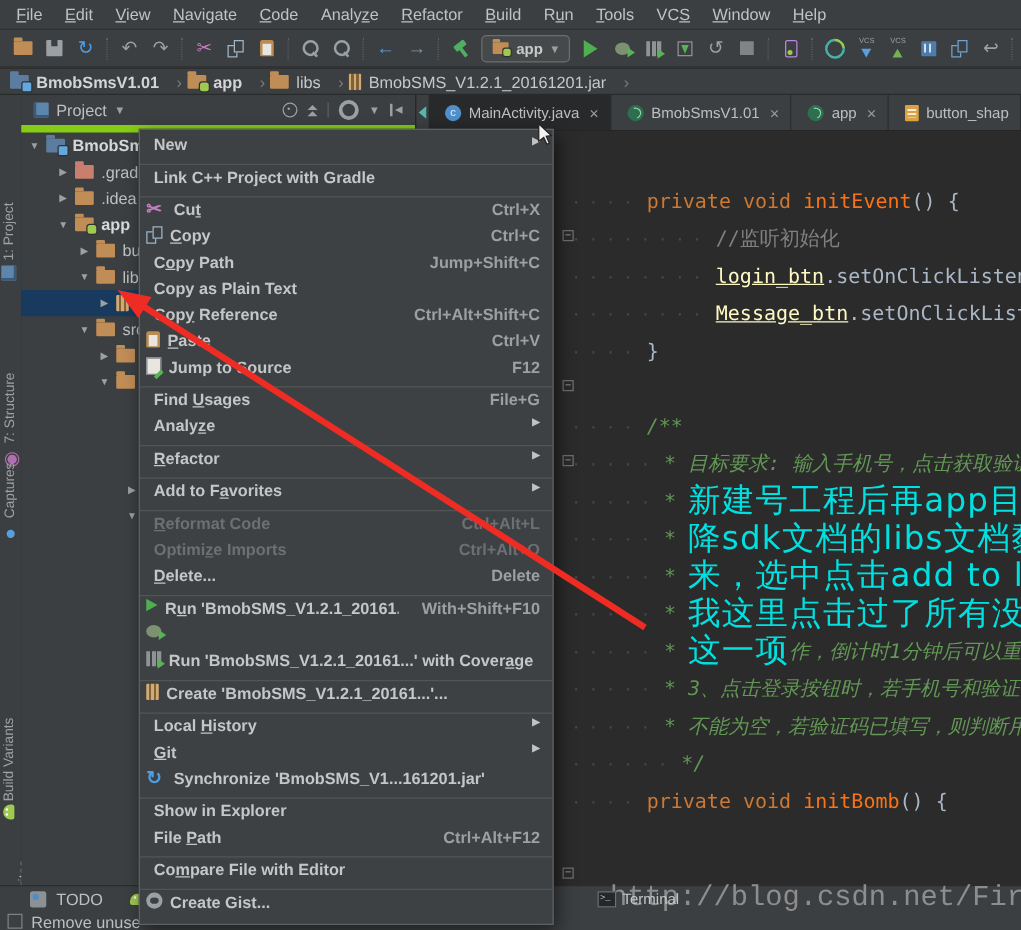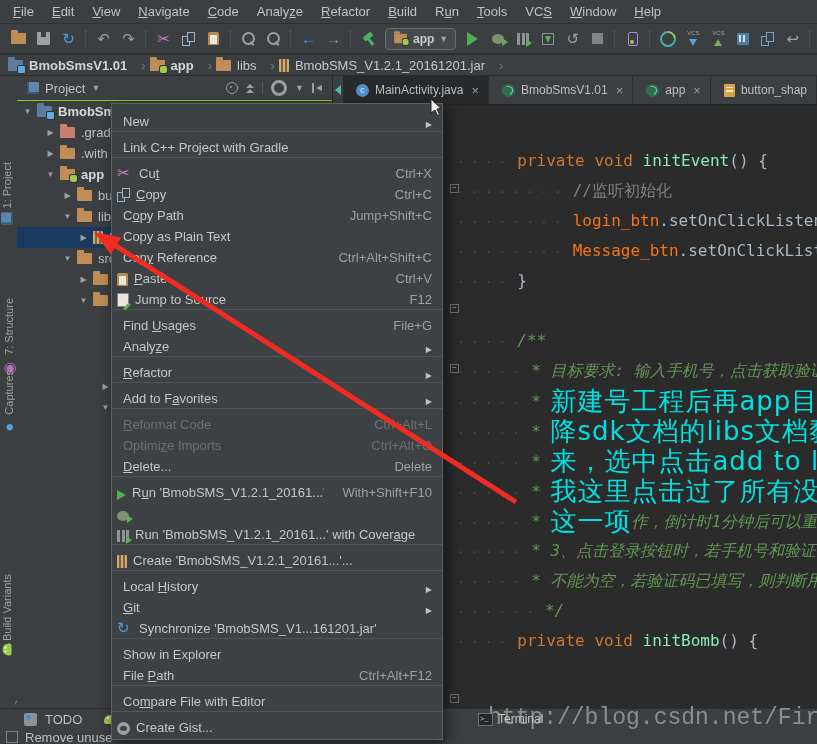--- a/index.html
+++ b/index.html
@@ -26,21 +26,21 @@
   
   .stripe{position:absolute;left:0;top:76px;width:17px;height:632px;background:#3c3f41;border-right:1px solid #2a2c2d;}
   .stripe-btn{position:absolute;left:1px;writing-mode:vertical-rl;transform:rotate(180deg);
               display:flex;align-items:center;gap:4px;font-size:11px;color:#9fa2a4;}
   .s-ic{transform:rotate(90deg);font-size:10px;}
 
   
   .panel{position:absolute;left:17px;top:76px;width:316px;height:632px;background:#3c3f41;
          border-right:1px solid #262829;box-sizing:border-box;}
   .panel-header{height:24px;display:flex;align-items:center;justify-content:space-between;
-                padding:0 8px 0 10px;border-bottom:1px solid #84cc16;}
+                padding:0 8px 0 10px;border-bottom:6px solid #84cc16;}
   .ph-left,.ph-right{display:flex;align-items:center;gap:6px;}
   .ph-right{gap:8px;}
   .ph-sep{width:1px;height:12px;background:#5c5f61;}
   .caret{color:#9aa0a3;font-size:9px;}
   .tree{position:relative;}
   .tree-row{height:21px;display:flex;align-items:center;white-space:nowrap;}
   .tree-row.sel{background:#173a5e;}
   .tree-row.bold .tr-label{font-weight:bold;color:#d6d8da;}
   .tr-label{margin-left:6px;color:#bdc1c4;}
   .tree-arrow{width:11px;text-align:center;font-size:8px;color:#9da0a3;flex:0 0 auto;}
@@ -55,40 +55,40 @@
   .tab-scroll{width:18px;display:flex;align-items:center;justify-content:center;}
   .chev-left{width:0;height:0;border-right:6px solid #55b8ac;border-top:5px solid transparent;border-bottom:5px solid transparent;}
   .tab{display:flex;align-items:center;gap:6px;padding:0 9px;border-right:1px solid #2b2d2e;font-size:12px;color:#bdbfc1;}
   .tab.active{background:#27292b;}
   .t-close{color:#9a9da0;font-size:13px;margin-left:2px;}
   .code{position:absolute;left:0;top:28px;right:0;bottom:0;overflow:hidden;
         font-family:"DejaVu Sans Mono","Liberation Mono",monospace;font-size:16px;}
   #code-lines{margin-top:12px;padding-left:124px;}
   .cl{height:30px;line-height:30px;white-space:nowrap;}
   .dots{color:#45494b;letter-spacing:6px;margin-right:5px;font-size:13px;}
-  .c-kw{color:#cc7832;} .c-method{color:#86efac;} .c-plain{color:#a9b7c6;}
+  .c-kw{color:#cc7832;} .c-method{color:#f97316;} .c-plain{color:#a9b7c6;}
   .c-comment{color:#808080;} .c-doc{color:#629755;font-style:italic;}
-  .c-field{color:#f97316;}
+  .c-field{color:#fef9c3;text-decoration:underline;}
   .c-overlay{color:#00e0e0;font-size:26px;font-style:normal;position:relative;z-index:6;
              font-family:"DejaVu Sans","Liberation Sans",sans-serif;letter-spacing:1px;vertical-align:-3px;}
   .fold{position:absolute;left:117px;width:9px;height:9px;box-sizing:border-box;border:1px solid #6d7072;
         background:#2b2b2b;color:#9aa0a3;font-size:8px;line-height:6px;text-align:center;}
 
   
   .bottombar{position:absolute;left:0;top:708px;width:817px;height:36px;background:#3c3f41;border-top:1px solid #2a2c2d;}
   .todo-row{height:20px;display:flex;align-items:center;gap:8px;padding-left:24px;}
   .remove-row{height:16px;display:flex;align-items:center;gap:7px;padding-left:6px;color:#bdbfc1;}
   .terminal{position:absolute;left:478px;top:3px;display:flex;align-items:center;gap:5px;z-index:3;font-size:12px;color:#c4c6c8;}
   .watermark{position:absolute;left:488px;top:-4px;z-index:2;font-family:"Liberation Mono",monospace;
              font-size:23px;color:#8d8d8d;letter-spacing:0px;white-space:nowrap;}
 
   
   .ctxmenu{position:absolute;left:111px;top:103px;width:332px;background:#3e4143;border:1px solid #5e6062;
            box-shadow:3px 5px 14px rgba(0,0,0,.55);z-index:20;padding:4px 0;box-sizing:border-box;}
-  .menu-item{height:21px;display:flex;align-items:flex-end;padding:0 10px 0 5px;color:#c4c6c8;}
+  .menu-item{height:21px;display:flex;align-items:flex-start;padding:0 10px 0 5px;color:#c4c6c8;font-weight:bold;}
   .mi-ic{width:16px;height:16px;margin-right:6px;display:flex;align-items:center;justify-content:center;flex:0 0 auto;}
   .mi-label{flex:1;white-space:nowrap;overflow:hidden;}
   .mi-shortcut{margin-left:18px;color:#9da0a2;white-space:nowrap;}
   .mi-arrow{margin-left:10px;color:#c0c2c4;font-size:8px;}
   .menu-item.disabled .mi-label,.menu-item.disabled .mi-shortcut{color:#6d7073;}
   .menu-sep{height:1px;background:#525556;margin:2px 0;}
 
   
   .annot{position:absolute;left:0;top:0;z-index:30;pointer-events:none;}
   .cursor{position:absolute;left:430px;top:98px;z-index:40;pointer-events:none;}
@@ -397,21 +397,21 @@
 
         <div class="tree-row ind-1">
           <span class="tree-arrow">▶</span>
           <span class="t-ic fico f-red"></span>
           <span class="tr-label">.gradle</span>
         </div>
 
         <div class="tree-row ind-1">
           <span class="tree-arrow">▶</span>
           <span class="t-ic fico"></span>
-          <span class="tr-label">.with</span>
+          <span class="tr-label">.idea</span>
         </div>
 
         <div class="tree-row bold ind-1">
           <span class="tree-arrow">▼</span>
           <span class="t-ic fico f-app"></span>
           <span class="tr-label">app</span>
         </div>
 
         <div class="tree-row ind-2">
           <span class="tree-arrow">▶</span>

